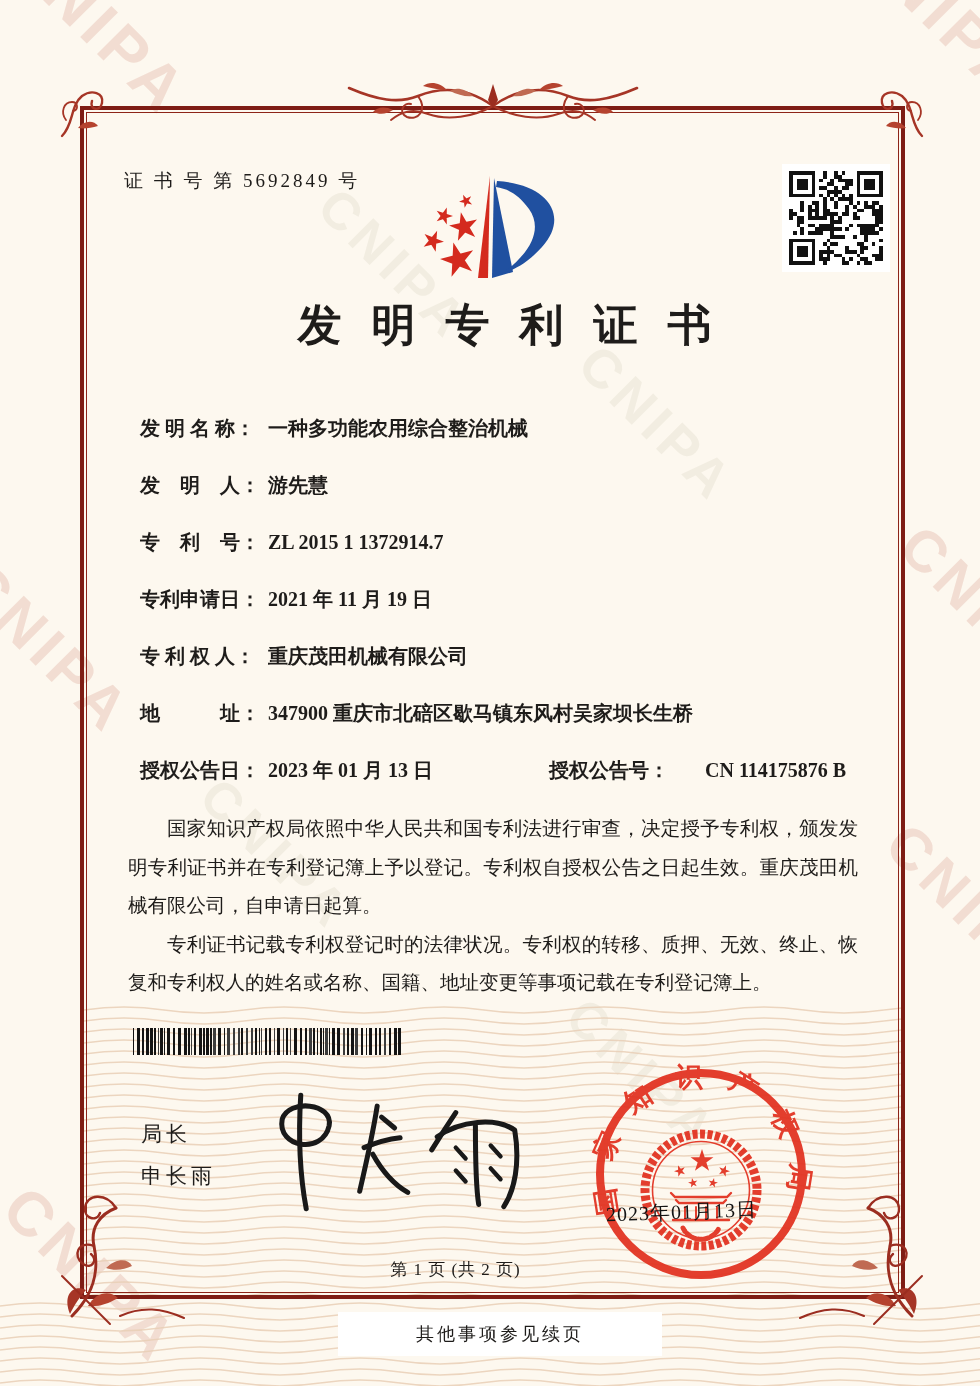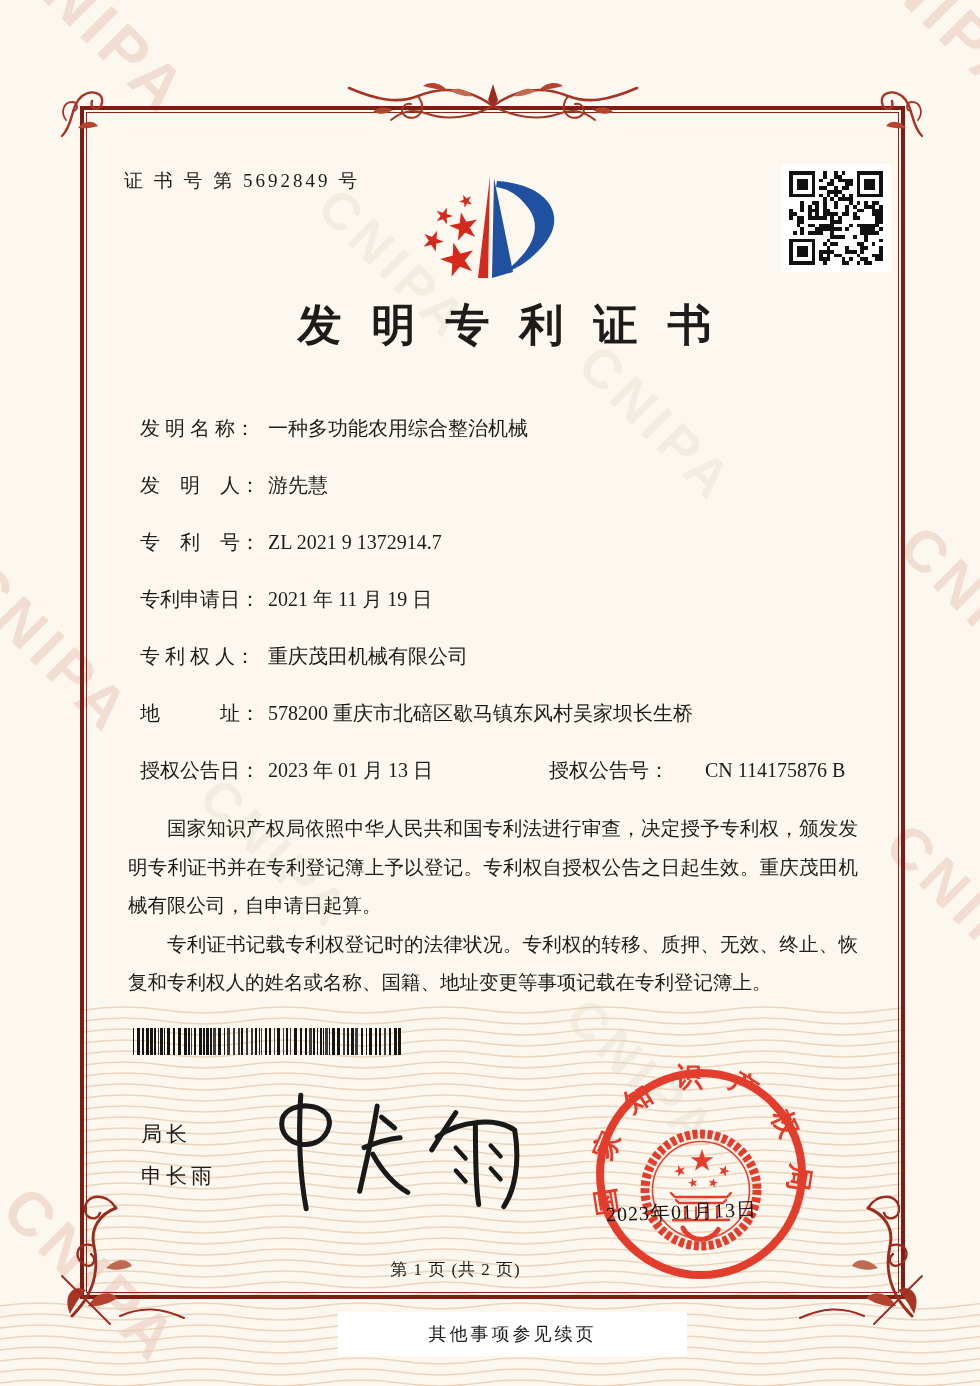--- a/index.html
+++ b/index.html
@@ -31,40 +31,40 @@
          border:4px solid #7e1d14;box-sizing:border-box;}
   .frame::after{content:"";position:absolute;inset:2px;border:1.5px solid #8d2418;}
   .orn{position:absolute;pointer-events:none;}
   
   .cert-no{position:absolute;left:124px;top:168px;font-size:19px;letter-spacing:3px;}
   .logo{position:absolute;left:420px;top:148px;}
   .qrbox{position:absolute;left:782px;top:164px;width:108px;height:108px;background:#ffffff;}
   .qrbox svg{position:absolute;left:7px;top:7px;}
   .title{position:absolute;left:80px;top:296px;width:825px;text-align:center;
          font-size:44px;font-weight:bold;letter-spacing:30px;text-indent:30px;padding-left:12px;}
-  .fields{position:absolute;left:140px;top:414px;width:730px;}
+  .fields{position:absolute;left:140px;top:414px;width:730px;font-weight:bold;}
   .frow{display:flex;margin-bottom:29px;font-size:20px;line-height:28px;}
   .frow .lbl{flex:0 0 128px;white-space:nowrap;}
   .frow .val{white-space:nowrap;text-align:right;}
   .frow.double .col2{margin-left:116px;display:flex;gap:28px;}
   .paras{position:absolute;left:128px;top:810px;width:730px;font-size:19.5px;
          line-height:38.5px;text-align:justify;}
   .paras p{margin:0;text-indent:2em;}
   .barcode{position:absolute;left:133px;top:1028px;}
   .sig-role{position:absolute;left:141px;top:1120px;font-size:21px;
             font-family:"Liberation Sans","DejaVu Sans",sans-serif;letter-spacing:4px;}
   .sig-name{position:absolute;left:141px;top:1162px;font-size:21px;
             font-family:"Liberation Sans","DejaVu Sans",sans-serif;letter-spacing:4px;}
   .signature{position:absolute;left:268px;top:1086px;}
   .seal{position:absolute;left:588px;top:1056px;opacity:0.93;}
   .seal-date{position:absolute;left:606px;top:1198px;width:190px;font-size:20px;
              color:#141414;letter-spacing:1px;transform:rotate(-2deg);white-space:nowrap;}
   .page-info{position:absolute;left:80px;top:1258px;width:751px;text-align:center;
              font-size:17px;letter-spacing:1px;}
-  .note-strip{position:absolute;left:338px;top:1312px;width:349px;height:44px;
+  .note-strip{position:absolute;left:338px;top:1312px;width:324px;height:44px;
               background:#ffffff;text-align:center;line-height:44px;font-size:18px;
               letter-spacing:3px;}
 </style>
 </head>
 <body>
 
 <div class="page">
 
   <div class="wm pink wm1">CNIPA</div>
   <div class="wm pink wm2">CNIPA</div>
@@ -471,33 +471,33 @@
     <div class="frow">
       <span class="lbl">发 明 名 称：</span>
       <span class="val">一种多功能农用综合整治机械</span>
     </div>
     <div class="frow">
       <span class="lbl">发　明　人：</span>
       <span class="val">游先慧</span>
     </div>
     <div class="frow">
       <span class="lbl">专　利　号：</span>
-      <span class="val">ZL 2021 9 1372914.7</span>
+      <span class="val">ZL 2015 1 1372914.7</span>
     </div>
     <div class="frow">
       <span class="lbl">专利申请日：</span>
       <span class="val">2021 年 11 月 19 日</span>
     </div>
     <div class="frow">
       <span class="lbl">专 利 权 人：</span>
       <span class="val">重庆茂田机械有限公司</span>
     </div>
     <div class="frow">
       <span class="lbl">地　　　址：</span>
-      <span class="val">578200 重庆市北碚区歇马镇东风村吴家坝长生桥</span>
+      <span class="val">347900 重庆市北碚区歇马镇东风村吴家坝长生桥</span>
     </div>
     <div class="frow double">
       <span class="lbl">授权公告日：</span>
       <span class="val">2023 年 01 月 13 日</span>
       <span class="col2">
         <span class="lbl">授权公告号：</span>
         <span class="val">CN 114175876 B</span>
       </span>
     </div>
   </div>

